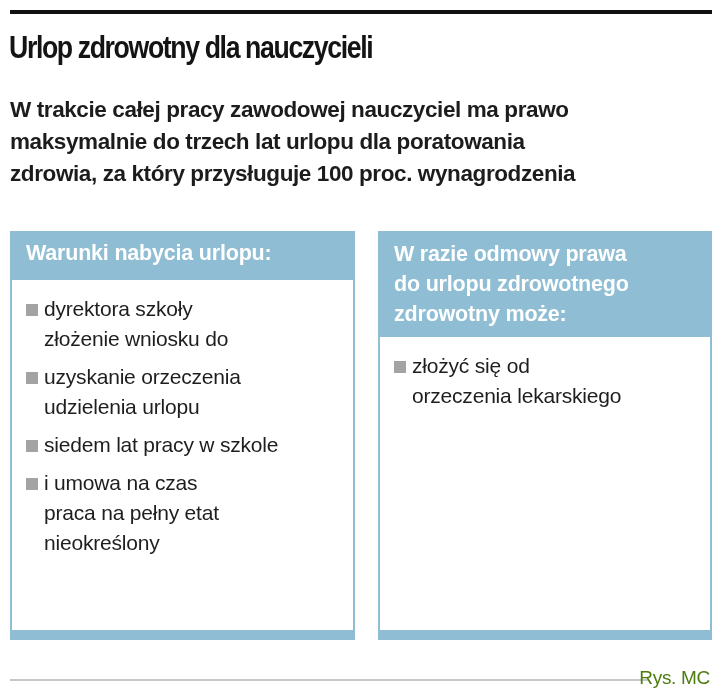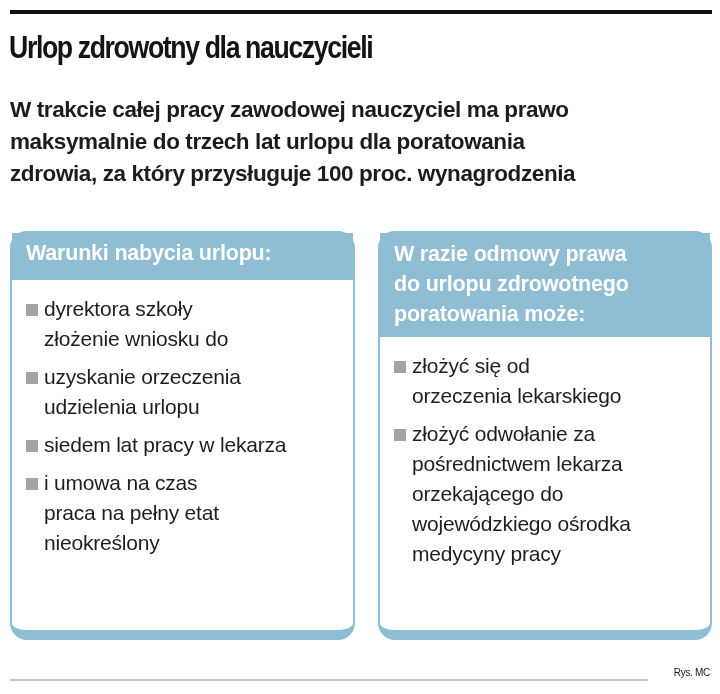--- a/index.html
+++ b/index.html
@@ -1,31 +1,31 @@
 <!DOCTYPE html>
 <html><head>
 <meta charset="utf-8">
 <style>
   html, body { margin: 0; padding: 0; background: #ffffff; }
   body { width: 720px; height: 694px; position: relative; overflow: hidden; font-family: "Liberation Sans", sans-serif; color: #1a1a1a; }
   .top-rule { position: absolute; left: 10px; top: 10px; width: 702px; height: 4px; background: #111; }
   .title { position: absolute; left: 9px; top: 30px; font-family: "Liberation Sans", sans-serif; font-weight: bold; font-size: 31px; letter-spacing: -1.6px; transform: scaleX(0.86); transform-origin: left top; color: #141414; white-space: nowrap; }
   .lead { position: absolute; left: 10px; top: 94px; width: 720px; font-weight: bold; font-size: 22.5px; line-height: 32px; letter-spacing: -0.4px; color: #1c1c1c; }
   .lead div { white-space: nowrap; }
-  .box { position: absolute; top: 231px; background: #fff; border: 2px solid #8fbdd3; border-radius: 17px; border-bottom-width: 10px; box-sizing: border-box; }
+  .box { position: absolute; top: 231px; background: #fff; border: 2px solid #8fbdd3; border-radius: 0; border-bottom-width: 10px; box-sizing: border-box; }
   .box.left { left: 10px; width: 345px; height: 409px; }
   .box.right { left: 378px; width: 334px; height: 409px; }
   .box-head { background: #8fbdd3; color: #fff; font-weight: bold; font-size: 21.5px; line-height: 30px; padding: 6px 8px 6px 14px; letter-spacing: -0.2px; }
   .box.left .box-head { height: 36px; padding-top: 5px; }
   .box.right .box-head { padding-top: 6px; padding-bottom: 8px; }
   .items { list-style: none; margin: 0; padding: 14px 8px 0 14px; }
   .item { position: relative; padding-left: 18px; font-size: 21px; line-height: 30px; margin-bottom: 8px; color: #1e1e1e; letter-spacing: -0.2px; }
   .bullet { position: absolute; left: 0; top: 10px; width: 12px; height: 12px; background: #a3a3a3; }
   .footer-rule { position: absolute; left: 10px; top: 679px; width: 638px; height: 2px; background: #c8c8c8; }
-  .credit { position: absolute; right: 10px; top: 667px; font-size: 10px; color: #0f172a; letter-spacing: -0.3px; }
+  .credit { position: absolute; right: 10px; top: 667px; font-size: 19px; color: #4d7c0f; letter-spacing: -0.3px; }
 </style>
 </head>
 <body>
 
 <div class="top-rule"></div>
 
 <div class="title">Urlop zdrowotny dla nauczycieli</div>
 
 <div class="lead">
   <div>W trakcie całej pracy zawodowej nauczyciel ma prawo</div>
@@ -41,48 +41,40 @@
       <div>dyrektora szkoły</div>
       <div>złożenie wniosku do</div>
     </li>
     <li class="item">
       <span class="bullet"></span>
       <div>uzyskanie orzeczenia</div>
       <div>udzielenia urlopu</div>
     </li>
     <li class="item">
       <span class="bullet"></span>
-      <div>siedem lat pracy w lekarza</div>
+      <div>siedem lat pracy w szkole</div>
     </li>
     <li class="item">
       <span class="bullet"></span>
       <div>i umowa na czas</div>
       <div>praca na pełny etat</div>
       <div>nieokreślony</div>
     </li>
   </ul>
 </div>
 
 <div class="box right">
   <div class="box-head">
     <div>W razie odmowy prawa</div>
     <div>do urlopu zdrowotnego</div>
-    <div>poratowania może:</div>
+    <div>zdrowotny może:</div>
   </div>
   <ul class="items">
     <li class="item">
       <span class="bullet"></span>
       <div>złożyć się od</div>
       <div>orzeczenia lekarskiego</div>
-    </li>
-    <li class="item">
-      <span class="bullet"></span>
-      <div>złożyć odwołanie za</div>
-      <div>pośrednictwem lekarza</div>
-      <div>orzekającego do</div>
-      <div>wojewódzkiego ośrodka</div>
-      <div>medycyny pracy</div>
     </li>
   </ul>
 </div>
 
 <div class="footer-rule"></div>
 <div class="credit">Rys. MC</div>
 
 </body></html>

